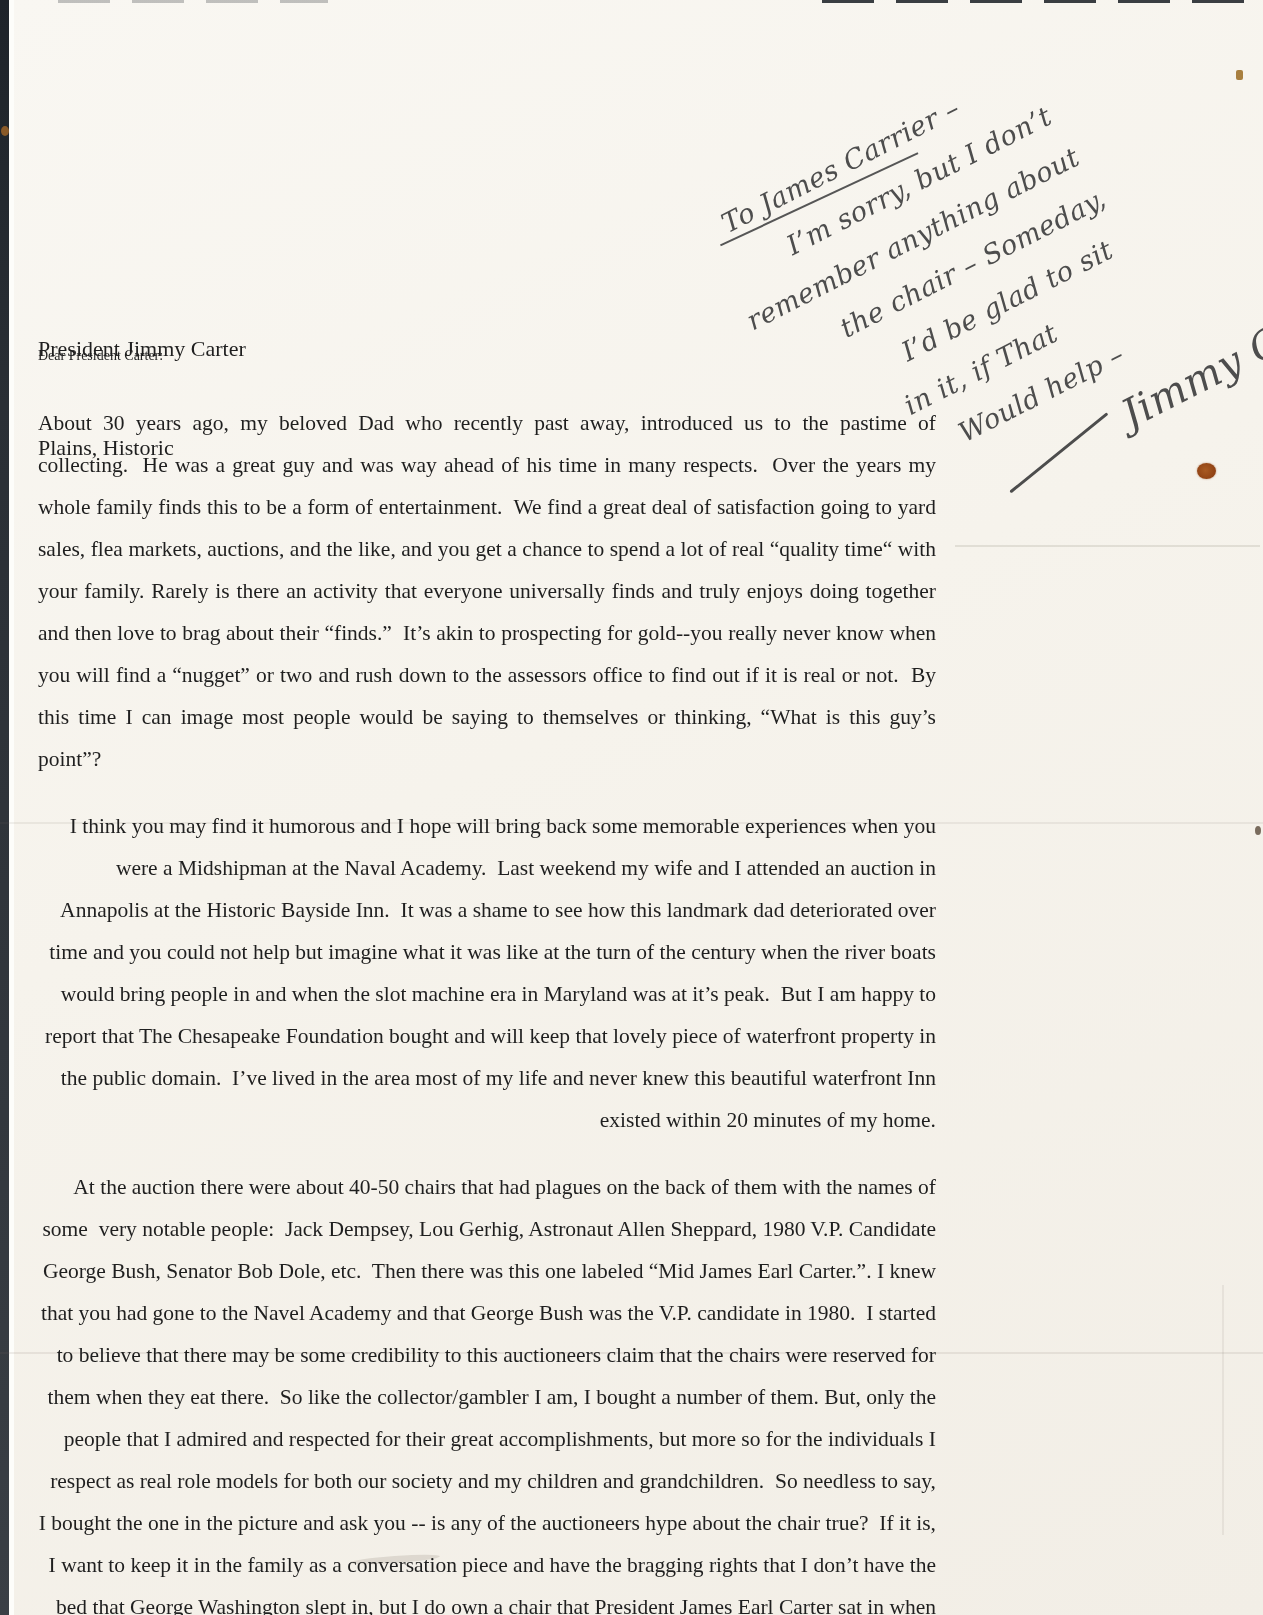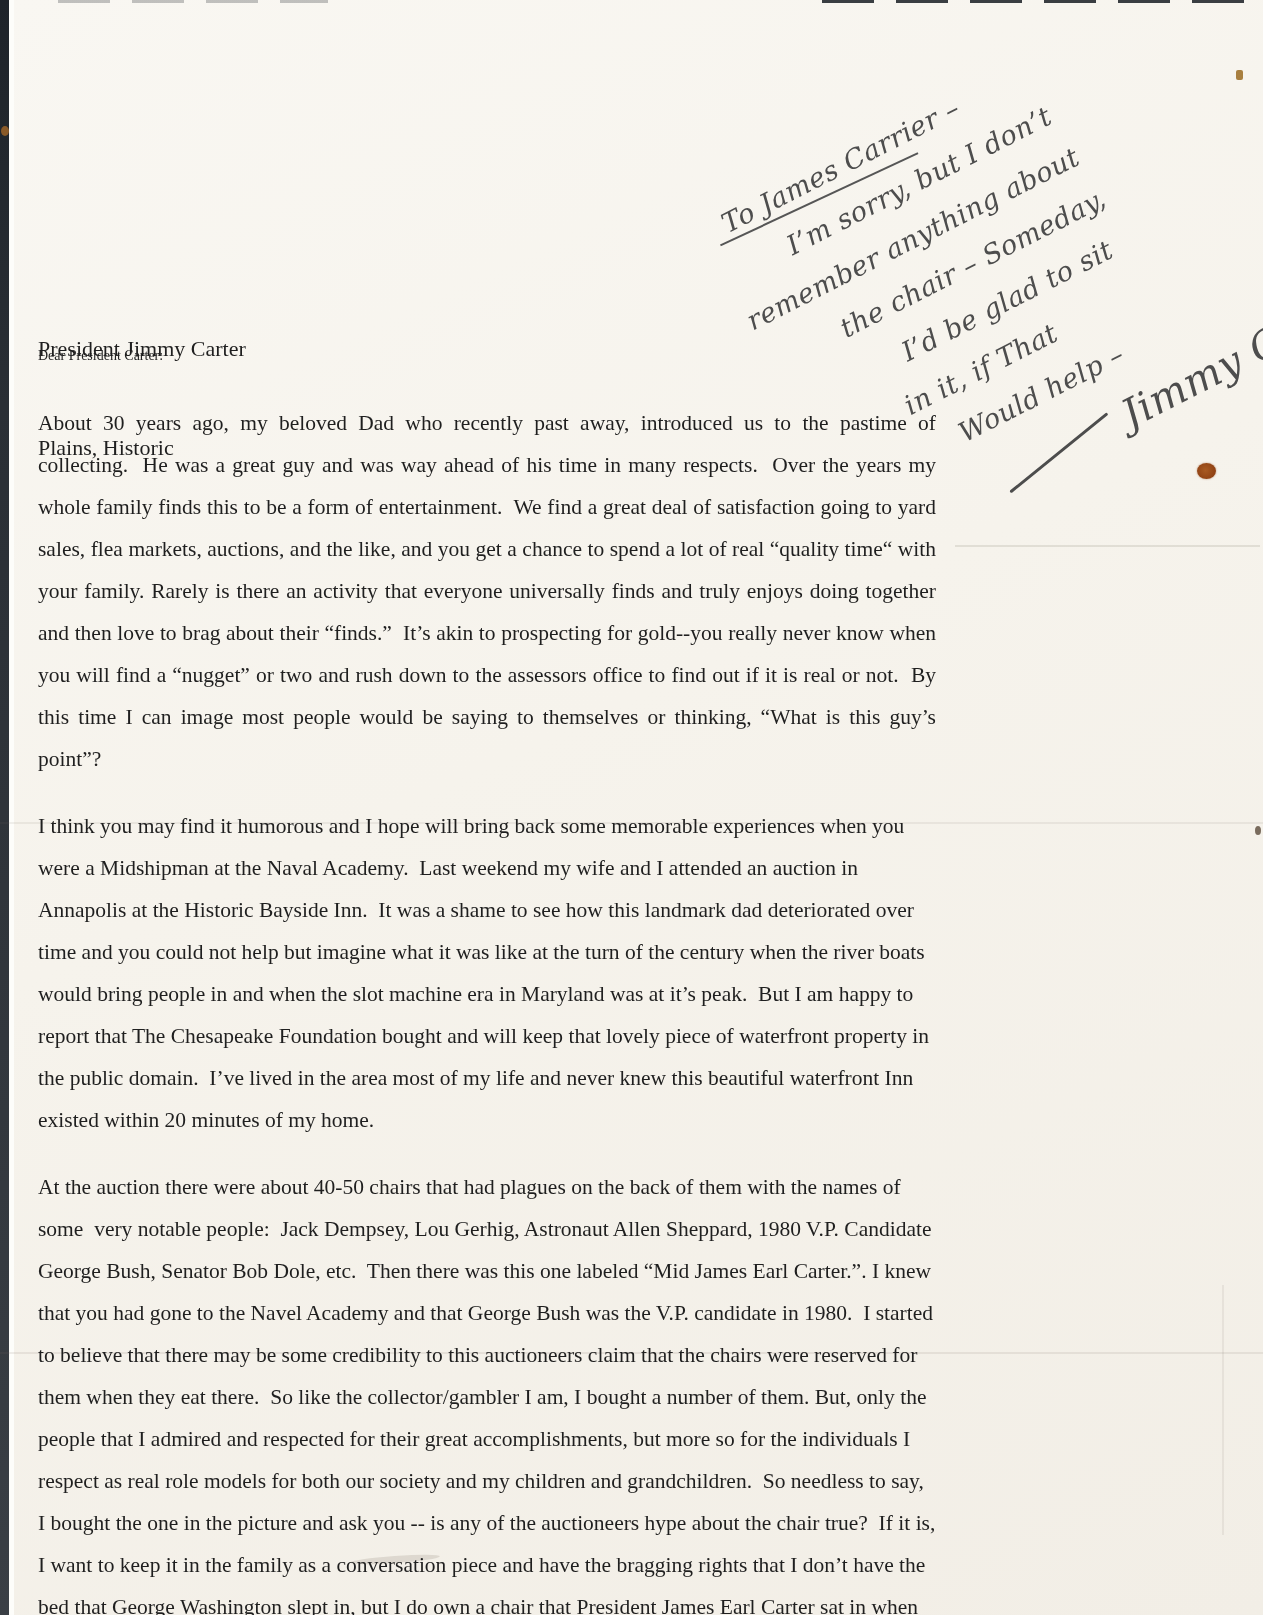--- a/index.html
+++ b/index.html
@@ -33,21 +33,21 @@
   .crease-1{left:0;top:822px;width:100%;height:2px;}
   .crease-2{left:0;top:1352px;width:100%;height:2px;background:rgba(120,110,95,.12);}
   .crease-sig{left:955px;top:545px;width:305px;height:2px;background:rgba(120,110,95,.16);}
   .crease-v{left:1222px;top:1285px;width:2px;height:250px;}
 
   
   .sender{position:absolute;left:632px;top:110px;font-size:23px;line-height:28px;white-space:pre-wrap;}
   .recipient{position:absolute;left:38px;top:266px;font-size:22px;line-height:33px;white-space:pre-wrap;}
   .salutation{position:absolute;left:38px;top:348px;font-size:14px;white-space:pre-wrap;}
   .letter-body{position:absolute;left:38px;top:402px;width:898px;font-size:21.5px;line-height:42px;}
-  .letter-body p{margin:0 0 25px 0;white-space:pre-wrap;}
+  .letter-body p{margin:0 0 25px 0;white-space:pre-wrap;text-align:right;}
   .letter-body p.justified{text-align:justify;}
 
   
   .handwritten{
     position:absolute;left:650px;top:235px;width:680px;
     transform:rotate(-27deg);transform-origin:0 0;
     font-family:"DejaVu Serif", serif;font-style:italic;
     color:#4d4d4d;font-size:27px;line-height:49px;letter-spacing:.5px;
   }
   .hw-line{position:relative;white-space:nowrap;}

